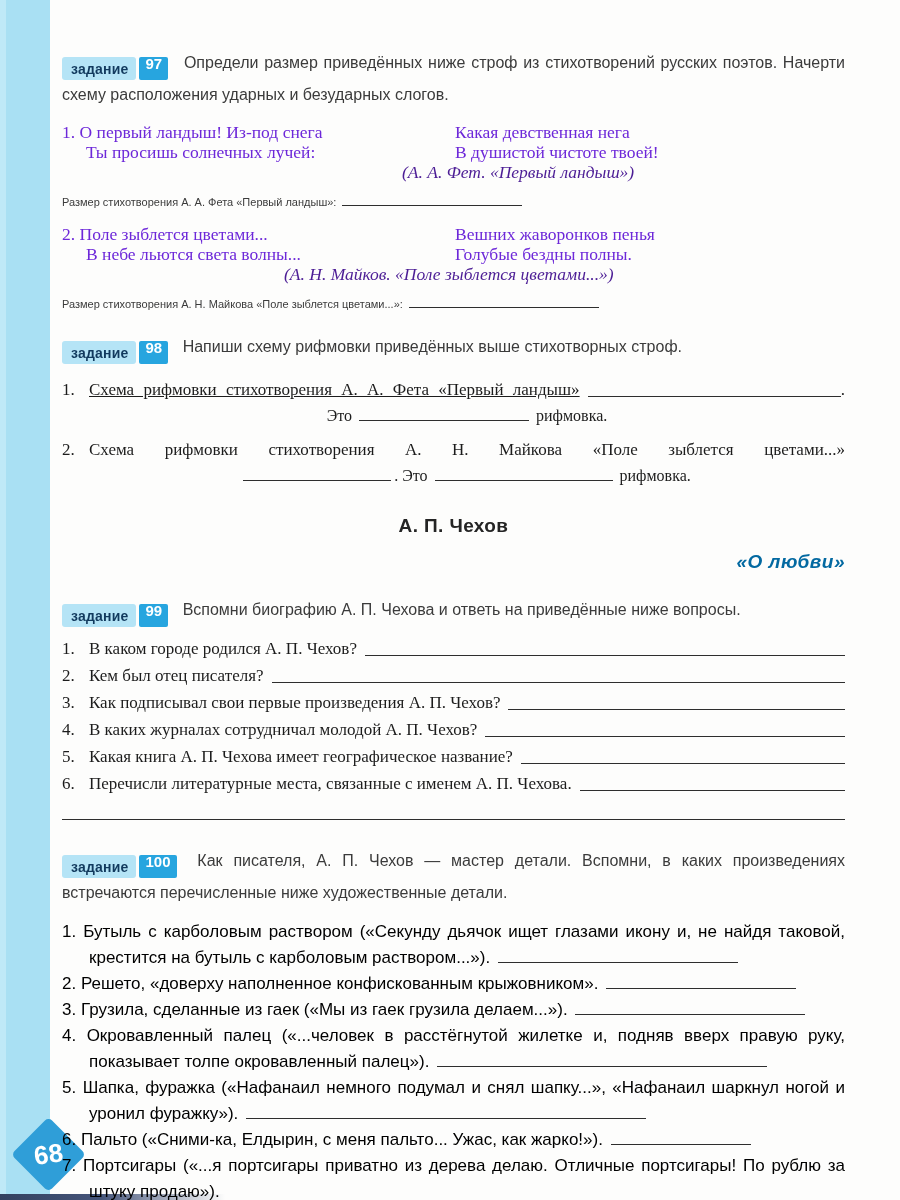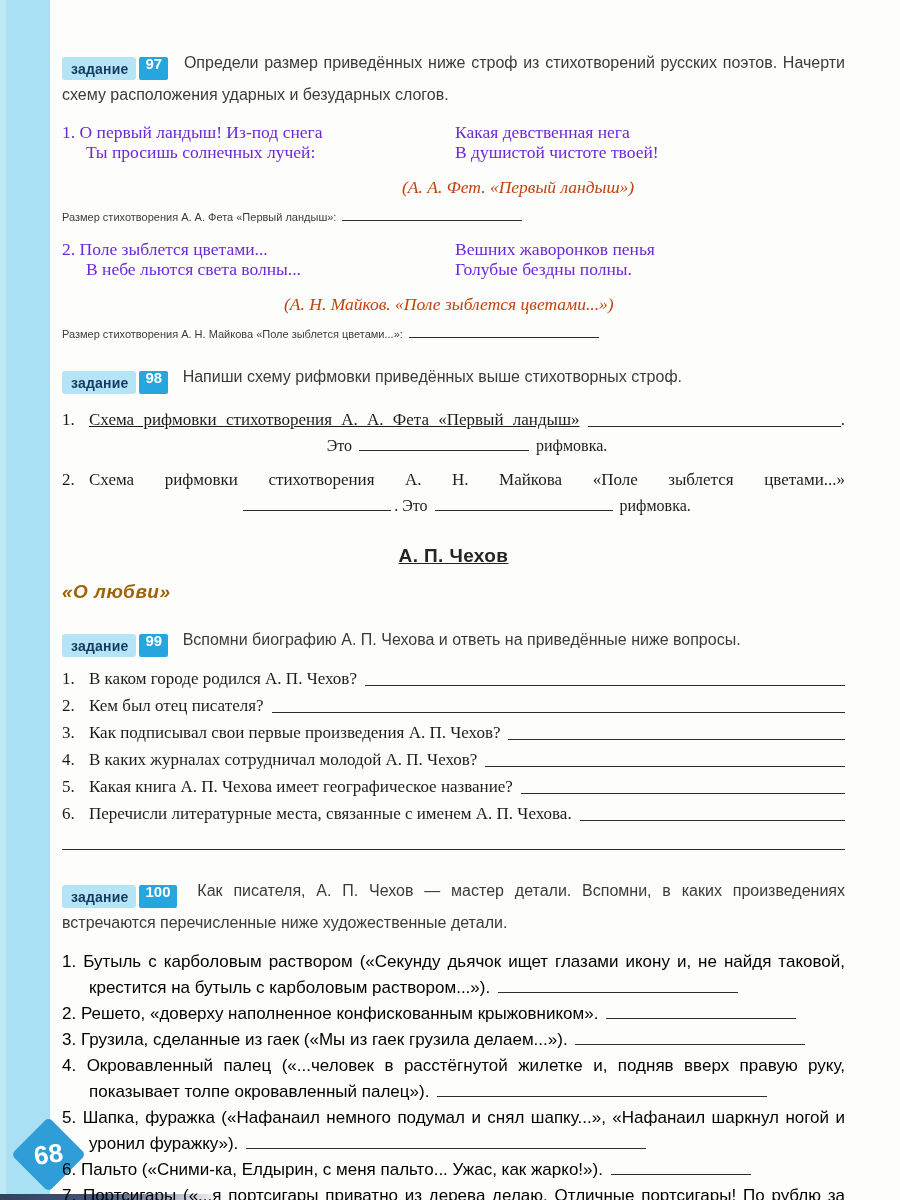--- a/index.html
+++ b/index.html
@@ -26,41 +26,41 @@
     padding:0 6px 3px;margin-left:3px;border-radius:2px;}
 
   .intro{font-size:16px;line-height:29px;color:#3b3b3b;text-align:justify;margin:0;}
 
   .serif{font-family:"Liberation Serif",serif;color:#1c1c1c;}
 
   
   .poem{display:flex;font:17.5px/20px "Liberation Serif",serif;color:#6d28d9;margin-top:13px;}
   .poem-left{width:393px;}
   .pindent{padding-left:24px;}
-  .attr{font:italic 17.5px/21px "Liberation Serif",serif;color:#c2410c;margin-top:15px;}
+  .attr{font:italic 17.5px/21px "Liberation Serif",serif;color:#4c1d95;margin-top:0;}
   .size-line{font-size:11px;color:#3b3b3b;margin-top:13px;}
 
   .blank{display:inline-block;height:0;border-bottom:1.4px solid #2e2e2e;vertical-align:baseline;margin:0 3px;}
 
   
   .qrow{display:flex;font-size:17px;line-height:27px;}
   .qnum{flex:none;width:27px;}
   .qblank{flex:1 1 auto;border-bottom:1.4px solid #2e2e2e;margin:0 0 6px 8px;align-self:stretch;}
   .qdot{flex:none;}
   .full-blank{border-bottom:1.4px solid #2e2e2e;height:22px;margin-bottom:4px;}
 
   
   .sitem{font-size:17px;line-height:26px;text-align:justify;padding-left:27px;text-indent:-27px;}
   .spread{word-spacing:5px;text-decoration:underline;}
   .cont{font-size:16px;line-height:26px;padding-left:27px;text-align:center;}
   .jall{text-align:justify;text-align-last:justify;}
 
   .sec-title{text-align:center;font:bold 19px "Liberation Sans",sans-serif;color:#242424;
-    margin:26px 0 0;letter-spacing:.4px;text-decoration:underline;}
-  .sec-sub{text-align:left;font:italic bold 19px "Liberation Sans",sans-serif;color:#a16207;
+    margin:26px 0 0;letter-spacing:.4px;}
+  .sec-sub{text-align:right;font:italic bold 19px "Liberation Sans",sans-serif;color:#0369a1;
     margin-top:14px;letter-spacing:.5px;}
 
   .mt8{margin-top:8px;} .mt12{margin-top:12px;} .mt16{margin-top:16px;}
   .mt22{margin-top:22px;} .mt26{margin-top:26px;}
 </style>
 </head>
 <body>
 
 <div class="side-strip">
     <div class="side-strip-edge"></div>

